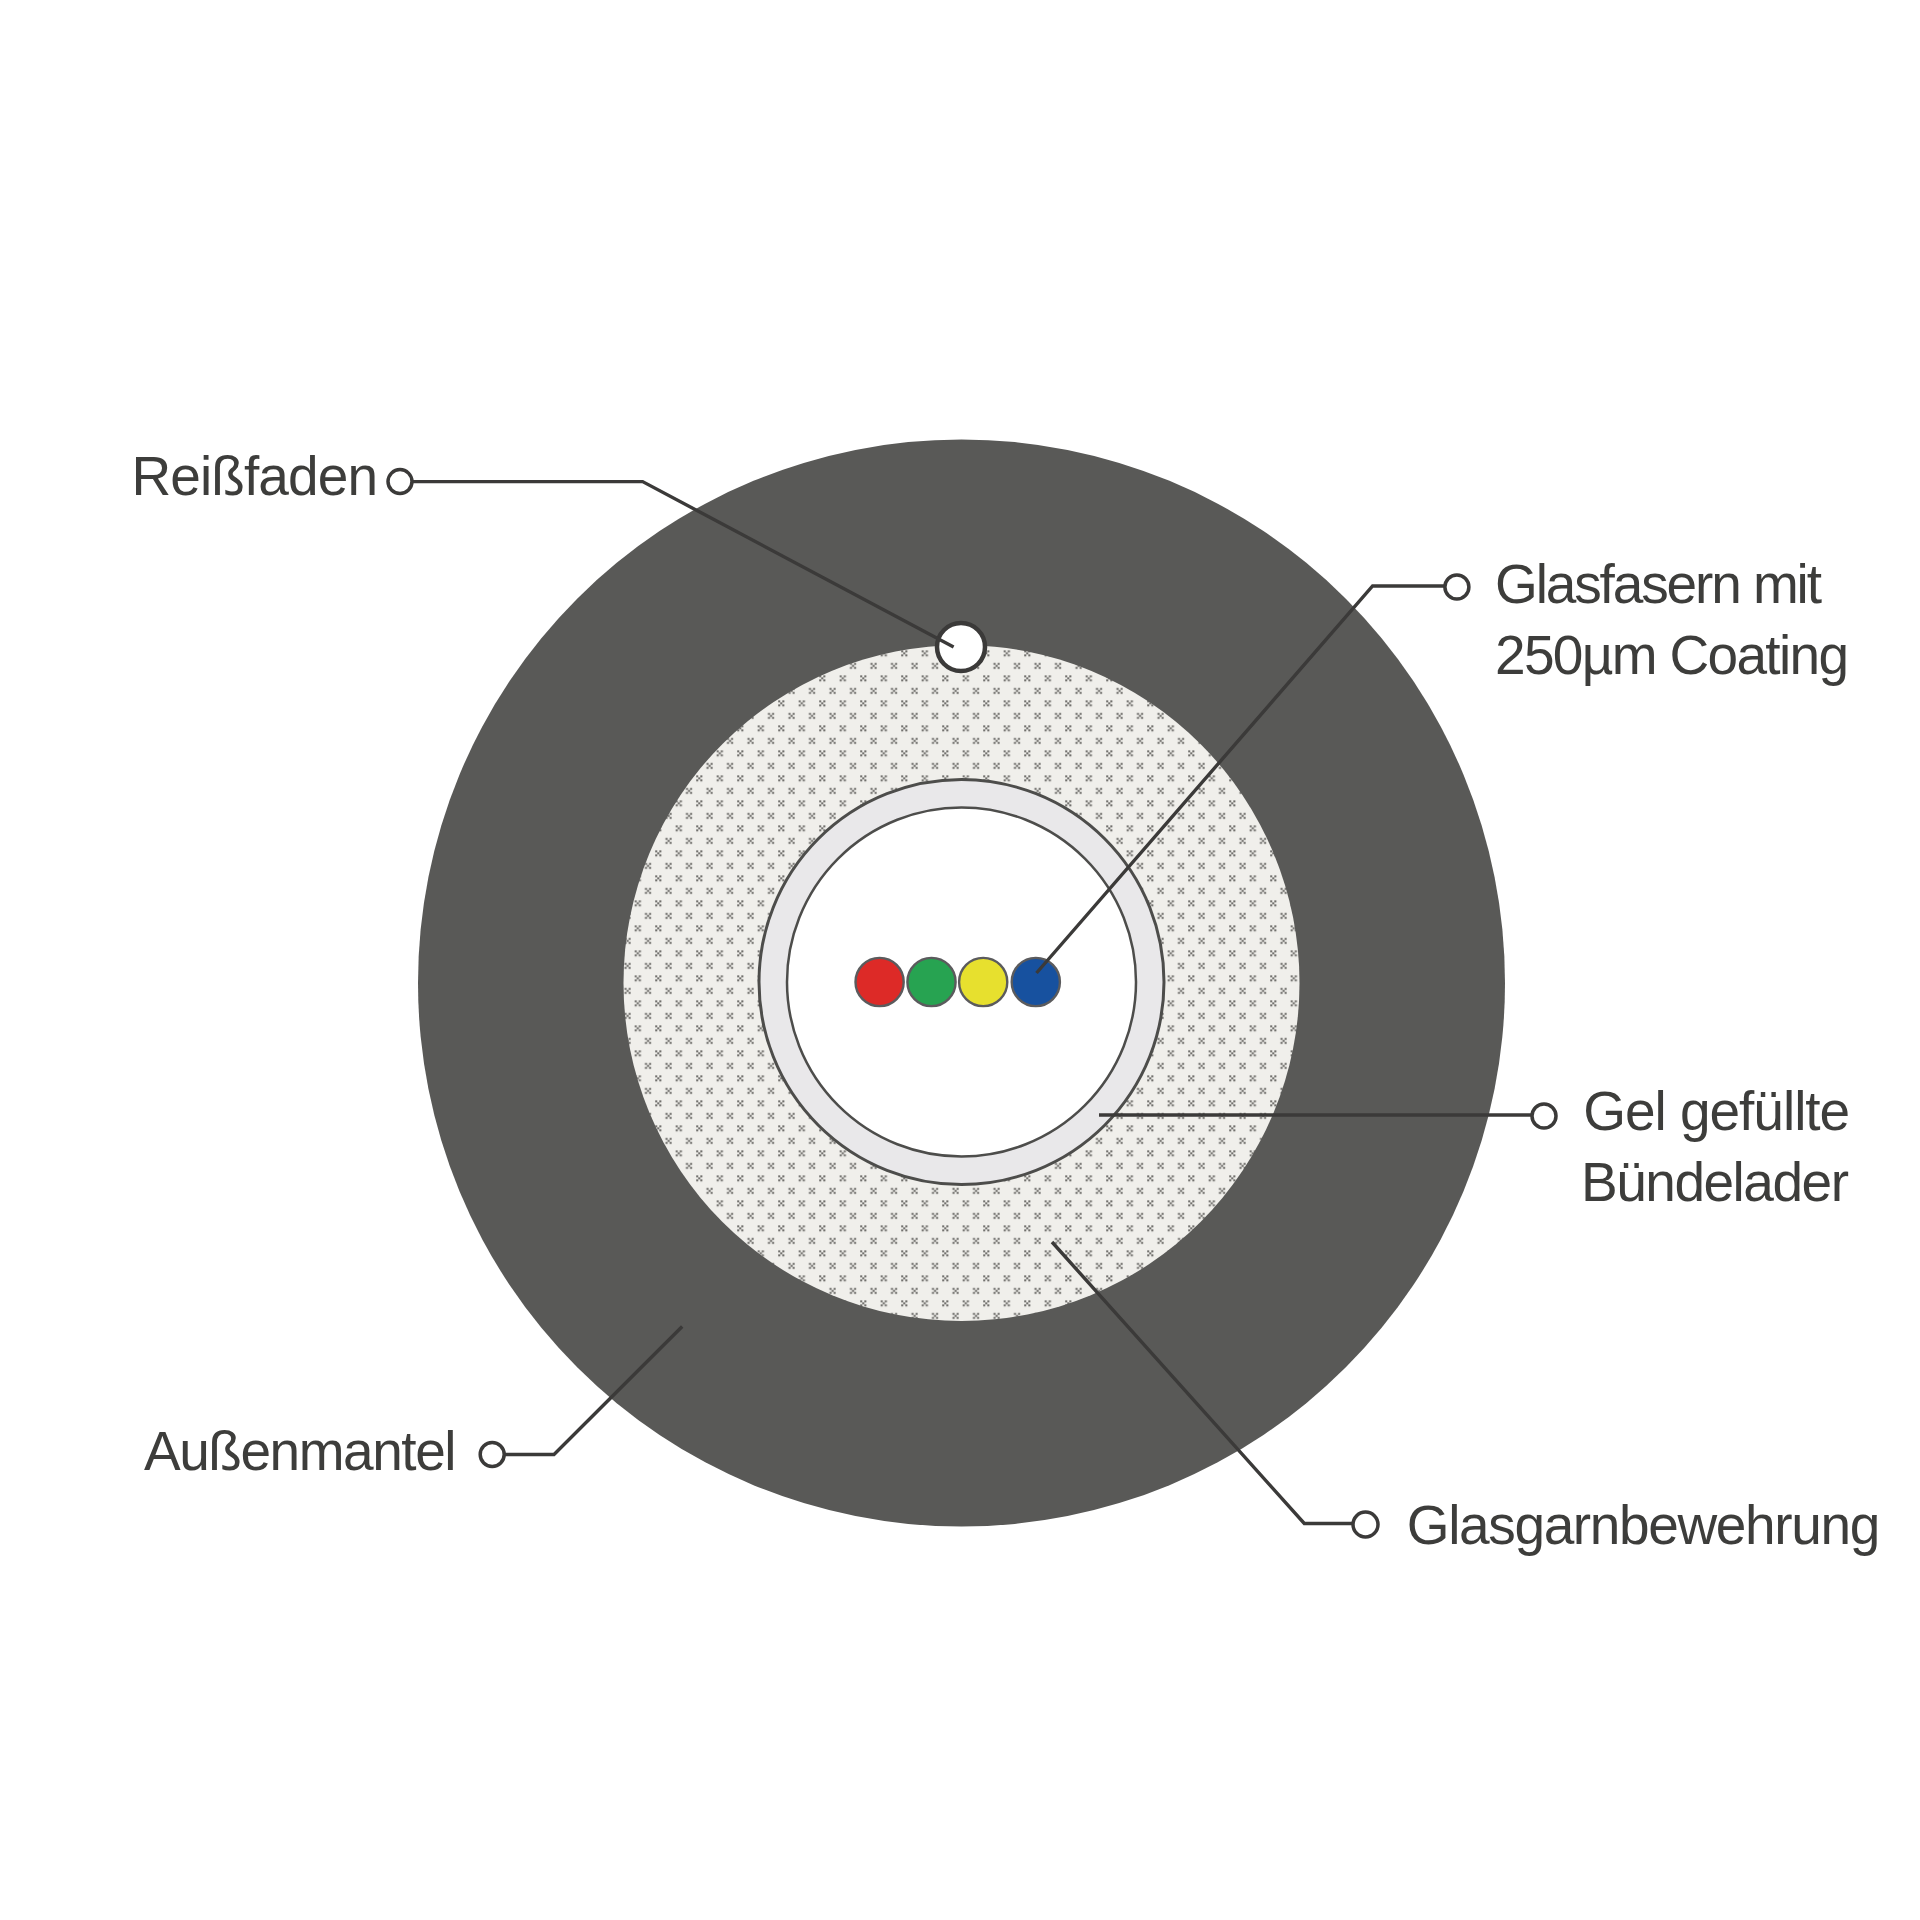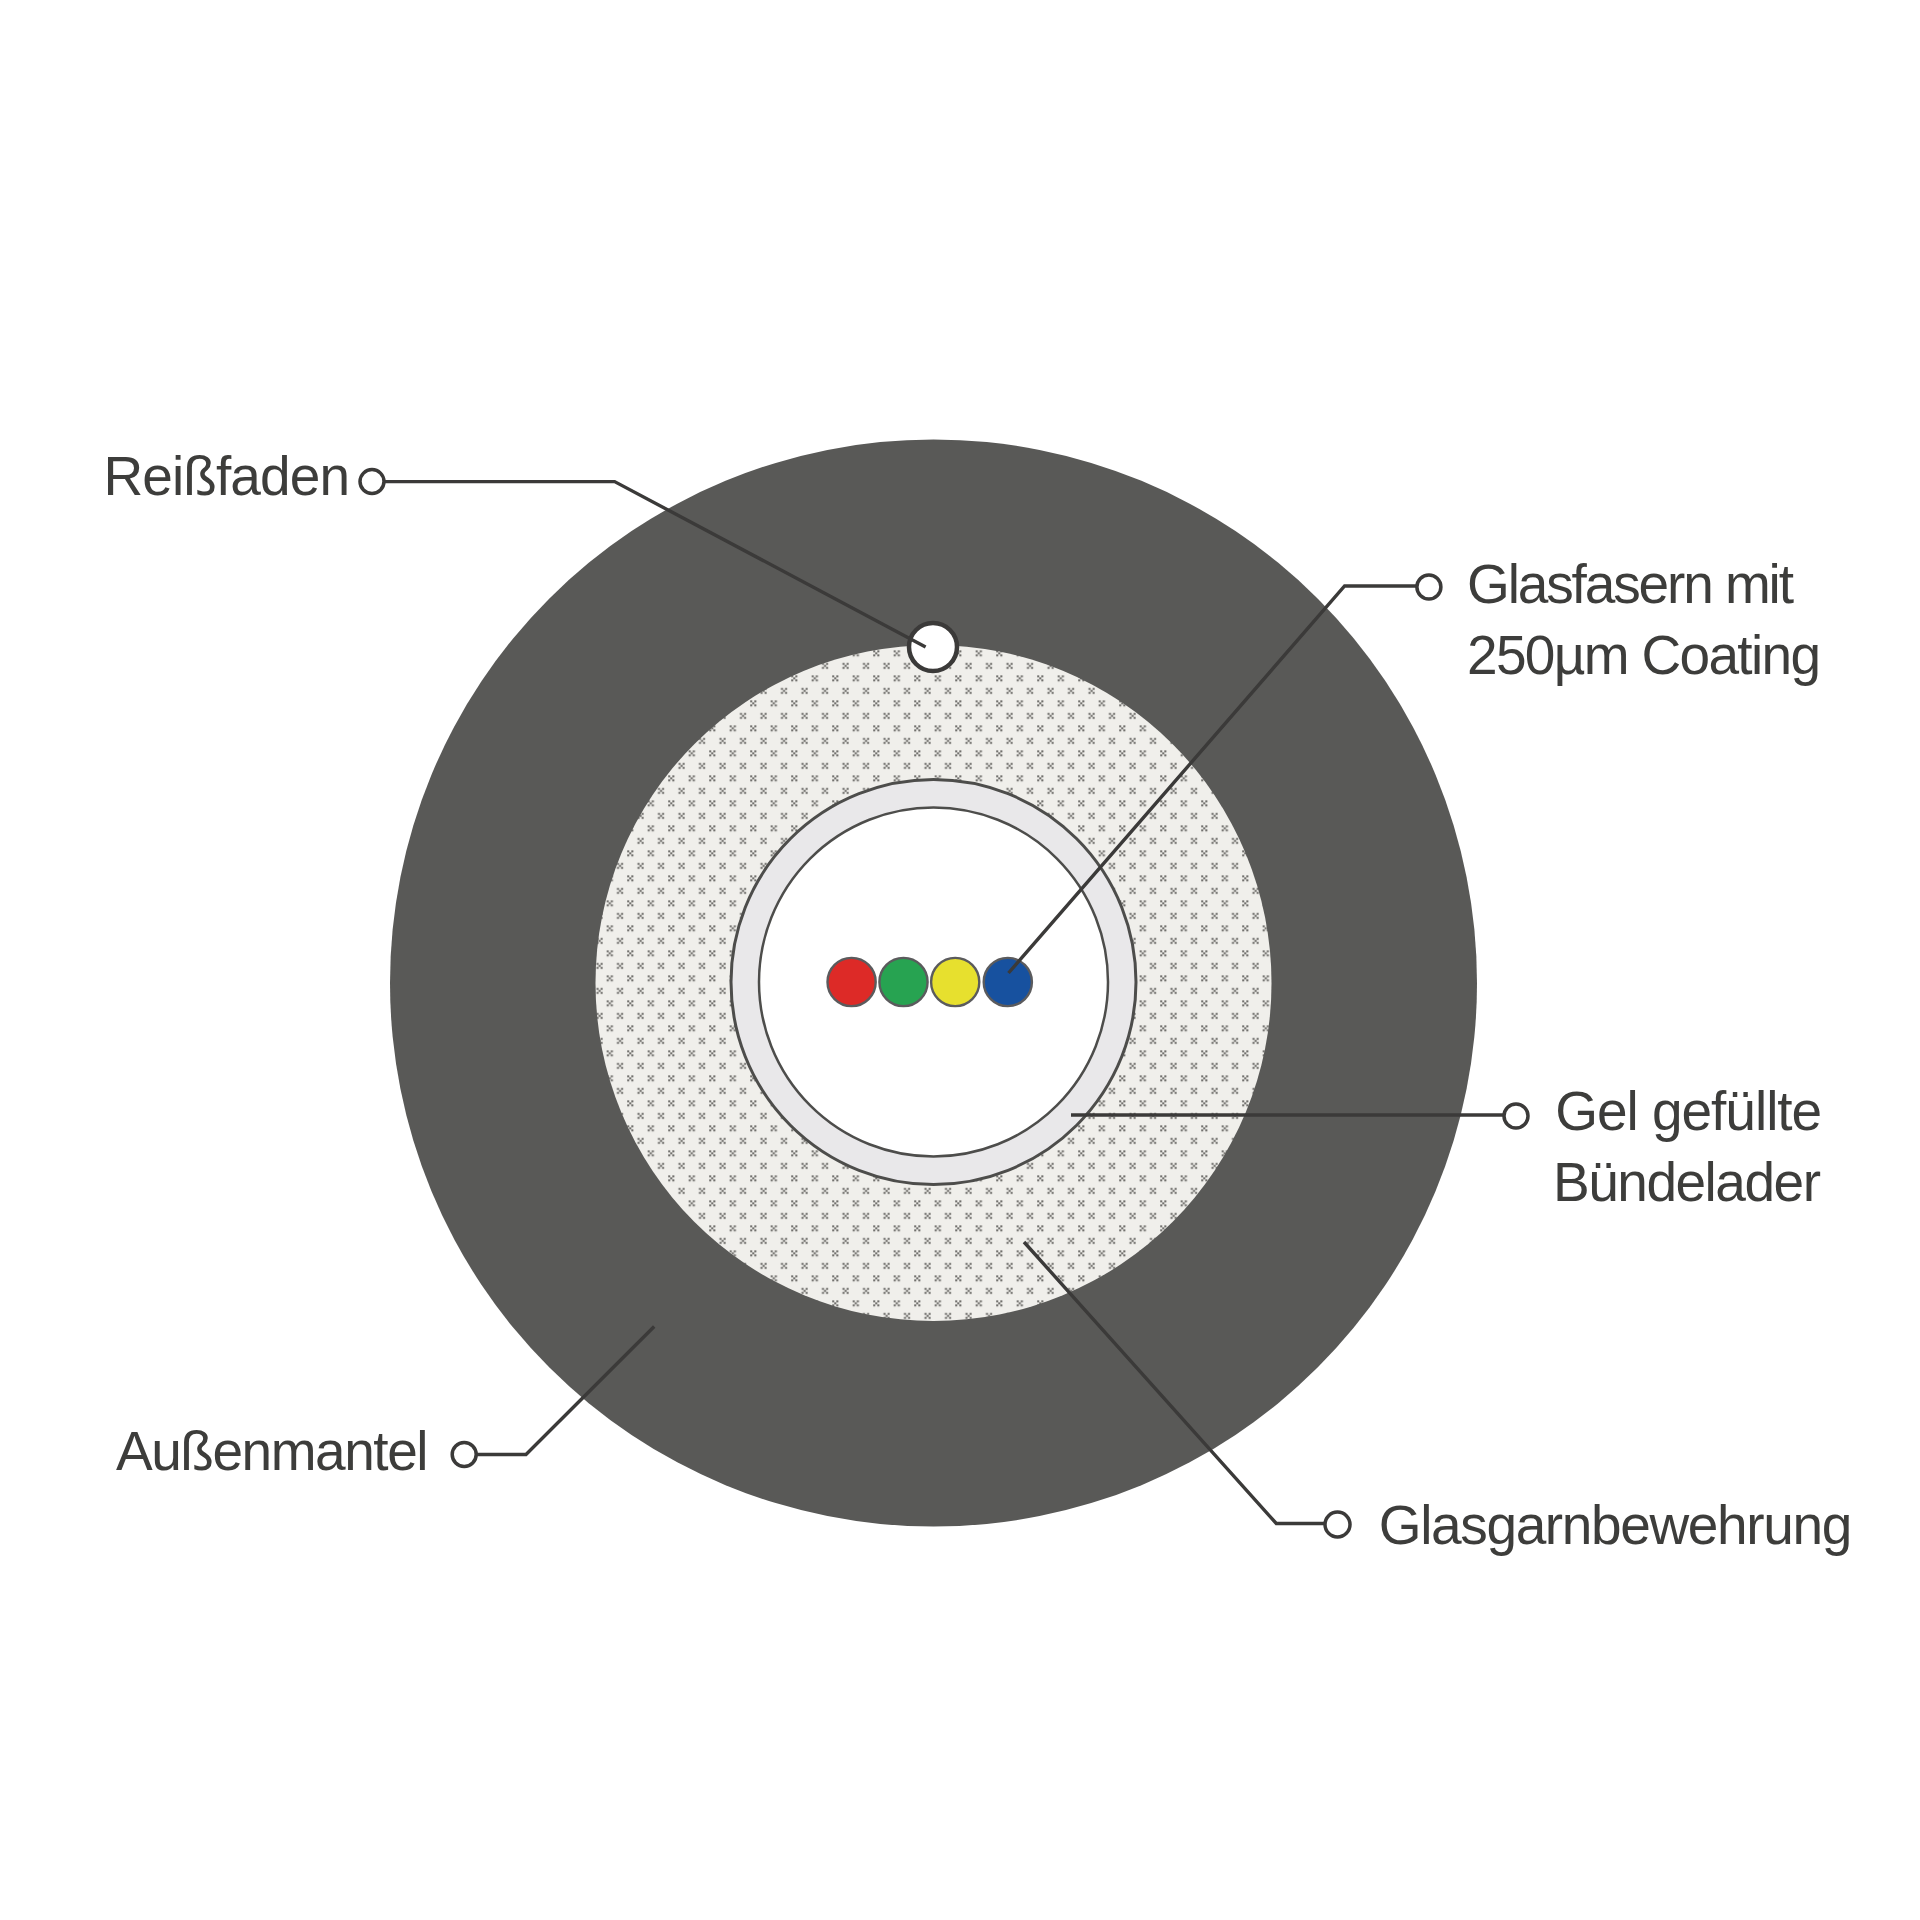--- a/index.html
+++ b/index.html
@@ -1,16 +1,16 @@
 <!DOCTYPE html>
 <html><head>
 <meta charset="utf-8">
 <style>
   html,body{margin:0;padding:0;background:#ffffff;}
-  .wrap{width:1712px;height:1920px;position:relative;}
+  .wrap{width:1712px;height:1920px;position:relative;padding-left:28px;}
   text{font-family:"Liberation Sans",sans-serif;fill:#3d3d3b;}
 </style>
 </head>
 <body>
 <div class="wrap">
 <svg width="1920" height="1920" viewBox="0 0 1920 1920" xmlns="http://www.w3.org/2000/svg">
   <defs>
     <pattern id="crosses" x="10.175" y="22.15" width="20.5" height="25" patternUnits="userSpaceOnUse">
       <rect x="0" y="0" width="20.5" height="25" fill="#f0efeb"></rect>
       <g fill="#6c6b68">

